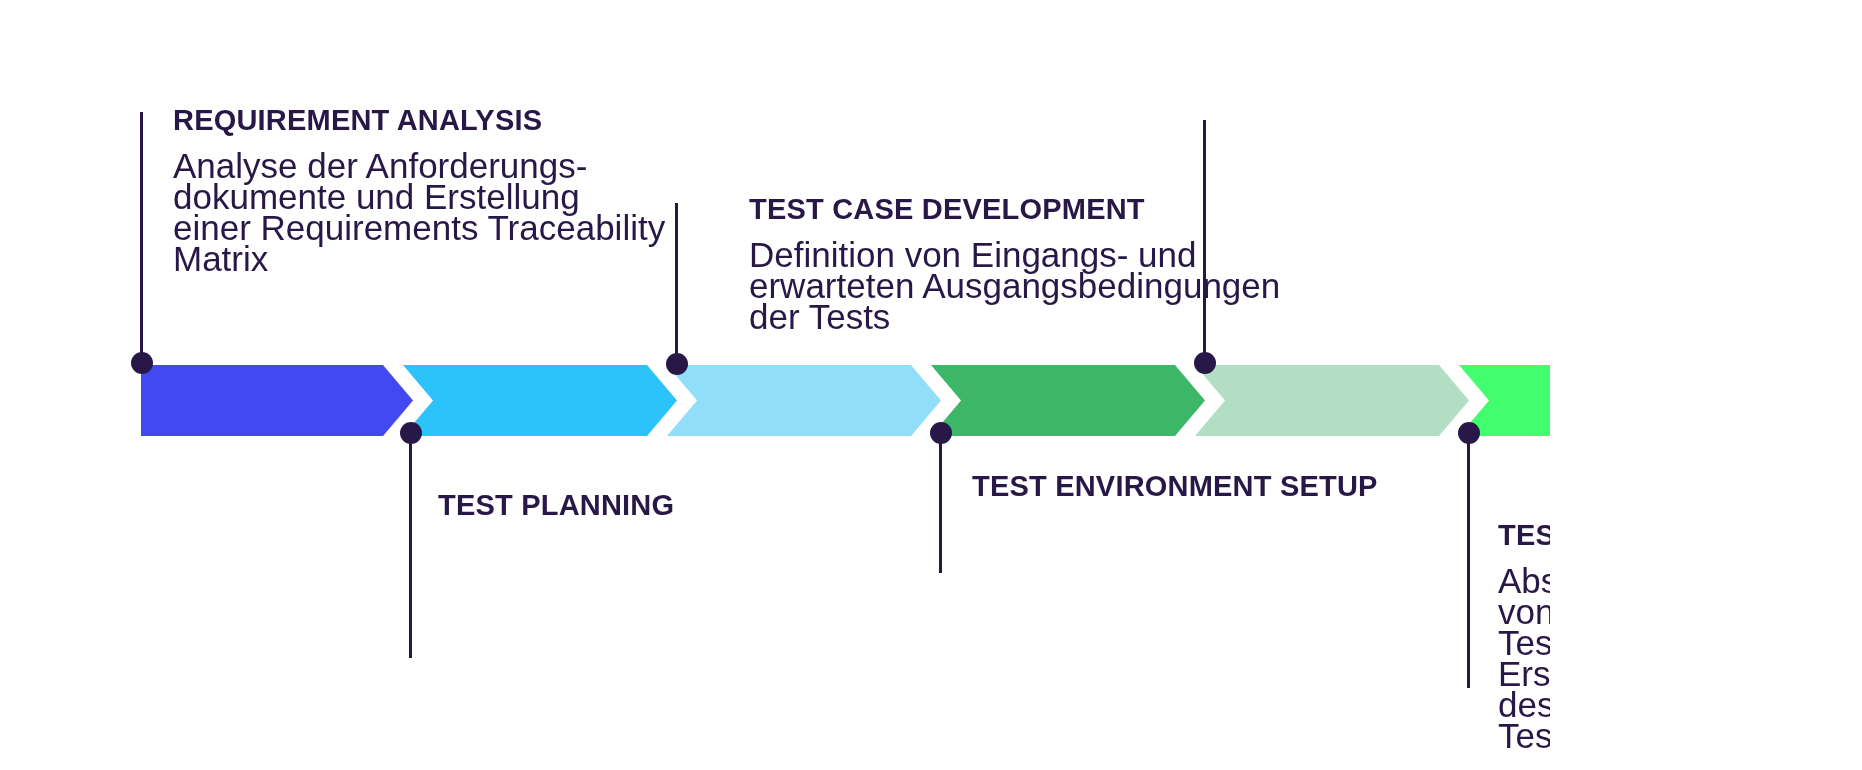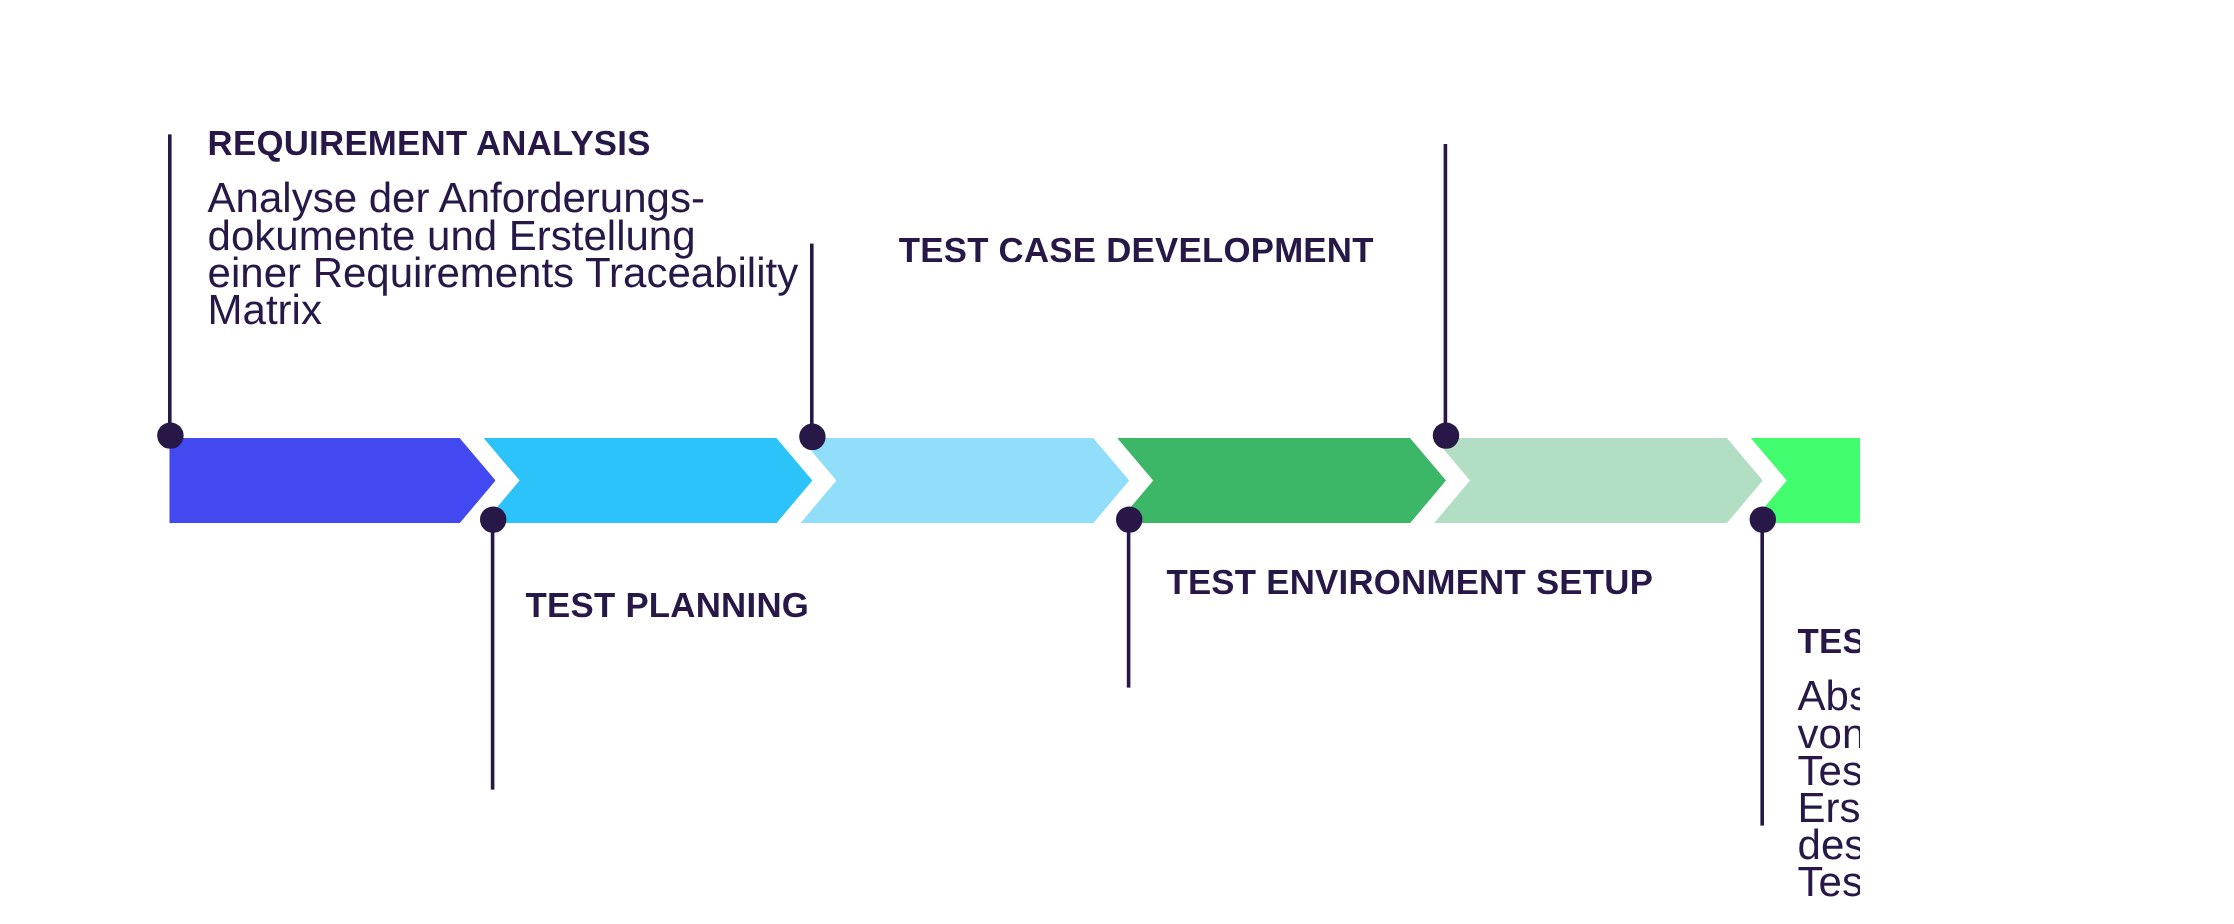--- a/index.html
+++ b/index.html
@@ -123,20 +123,23 @@
 einer Requirements Traceability
 Matrix</div>
   </div>
 
   <div id="block-2" class="phase-block">
     <div class="phase-title">TEST PLANNING</div>
   </div>
 
   <div id="block-3" class="phase-block">
     <div class="phase-title">TEST CASE DEVELOPMENT</div>
+    <div class="phase-desc">Definition von Eingangs- und
+erwarteten Ausgangsbedingungen
+der Tests</div>
   </div>
 
   <div id="block-4" class="phase-block">
     <div class="phase-title">TEST ENVIRONMENT SETUP</div>
   </div>
 
 
   <div id="block-6" class="phase-block">
     <div class="phase-title">TEST CLOSURE</div>
     <div class="phase-desc">Abschließen von

